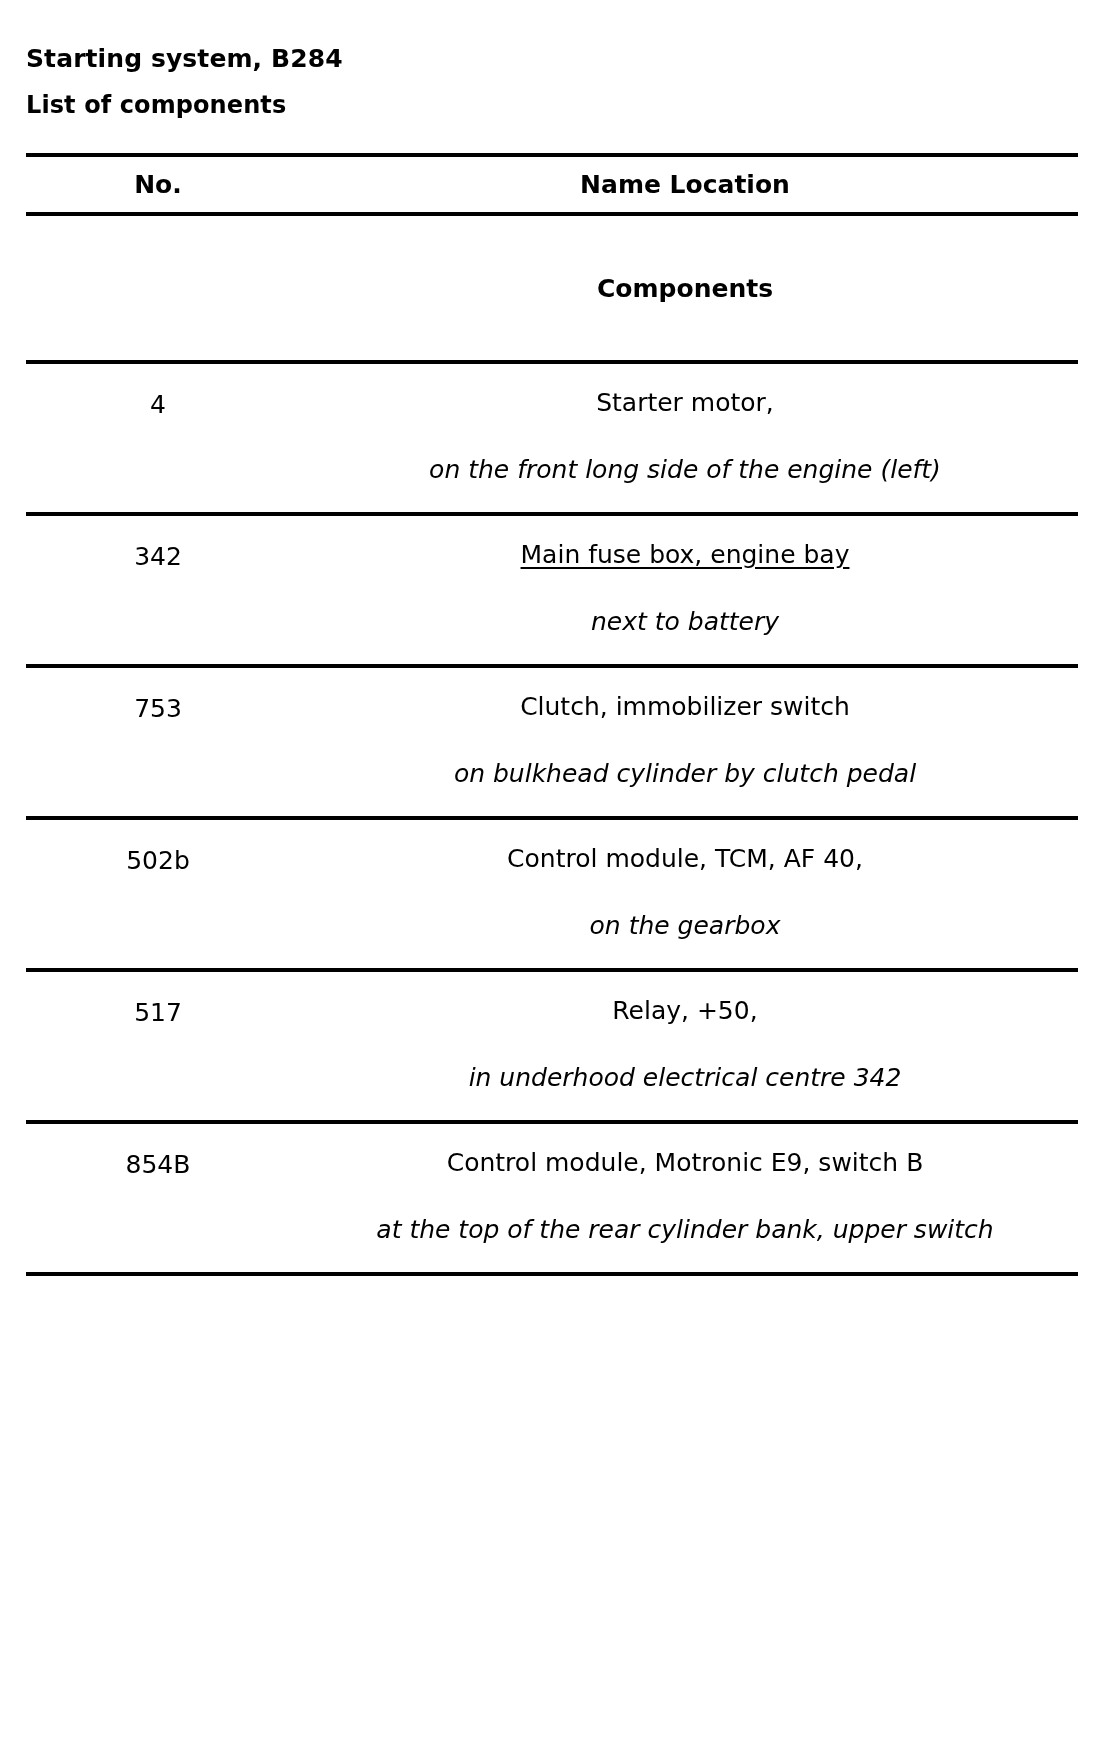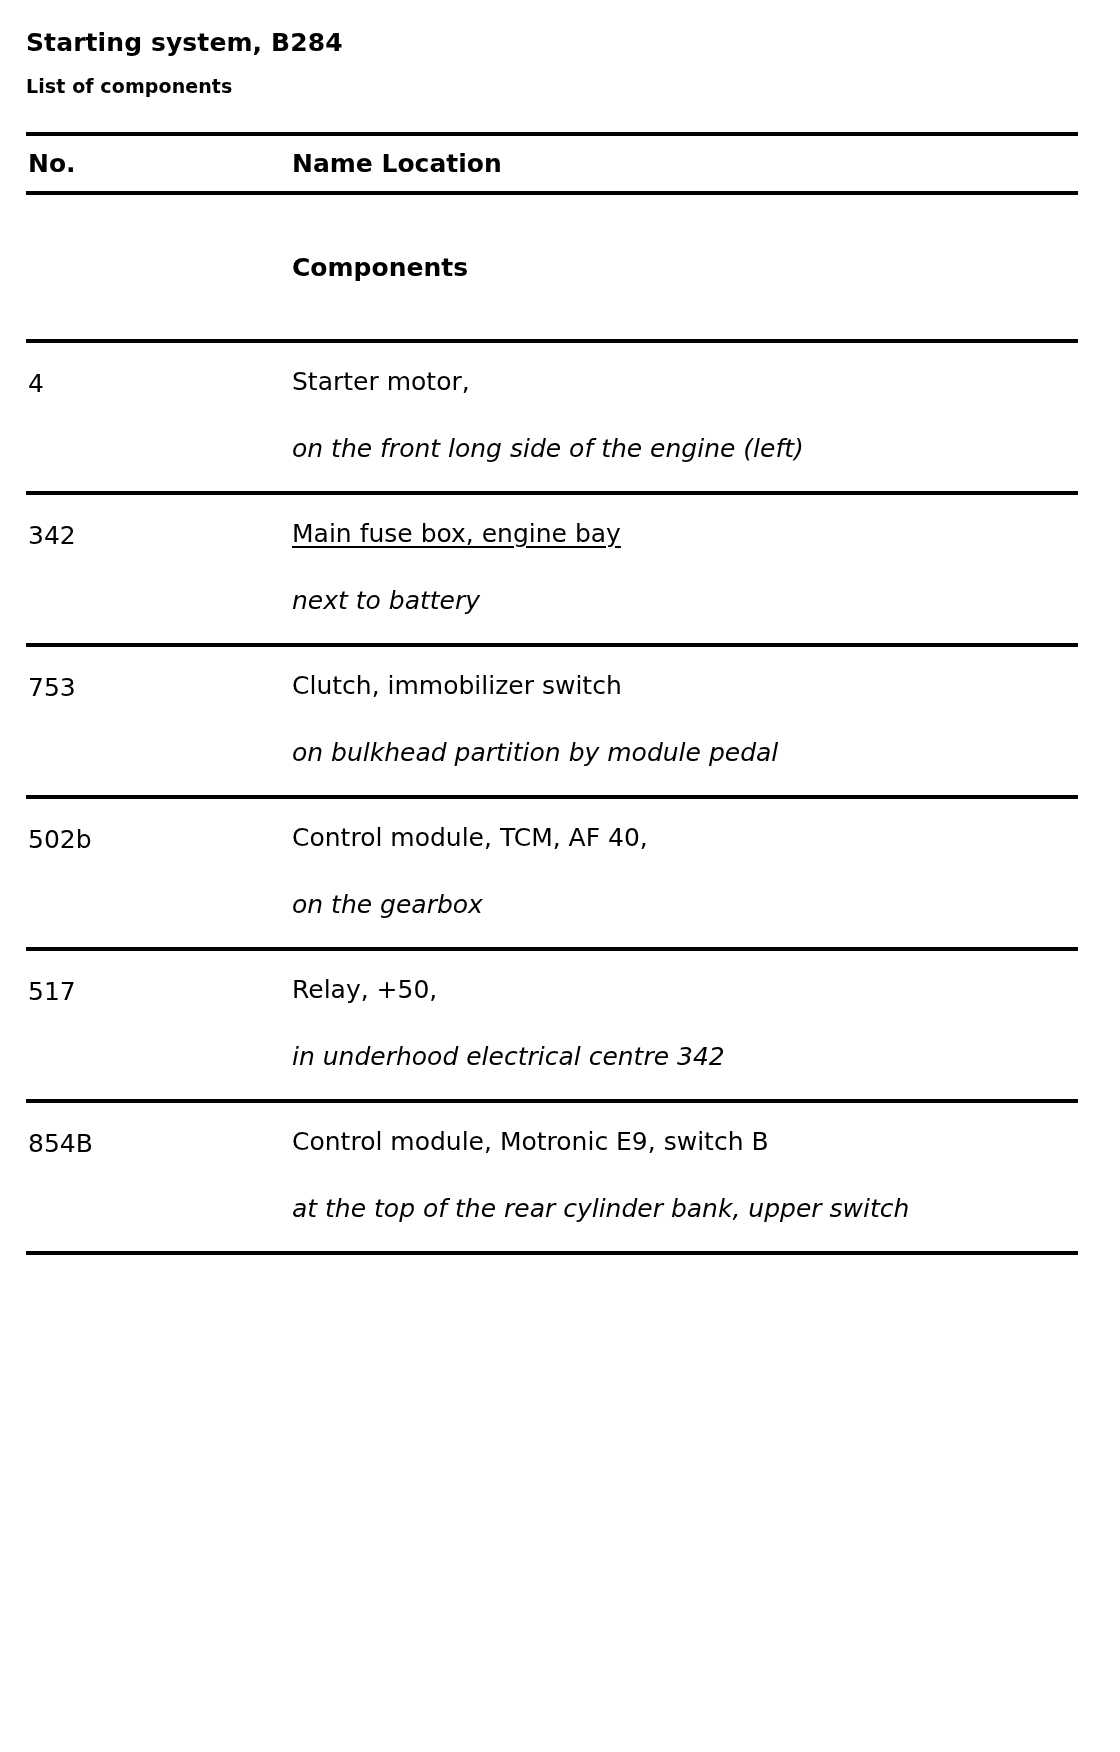--- a/index.html
+++ b/index.html
@@ -12,35 +12,35 @@
     height: 1752px;
     font-family: "DejaVu Sans", sans-serif;
     color: #000000;
     -webkit-font-smoothing: antialiased;
   }
   .page {
     position: relative;
     width: 1120px;
     height: 1752px;
     box-sizing: border-box;
-    padding: 22px 42px 0 26px;
+    padding: 38px 42px 0 26px;
   }
   .title-block {
     margin: 0 0 0 0;
   }
   .doc-title {
     font-size: 25px;
     font-weight: bold;
     line-height: 1.0;
     margin: 0 0 0 0;
     padding: 8px 0 0 0;
     letter-spacing: 0.1px;
   }
   .doc-subtitle {
-    font-size: 19px;
+    font-size: 24px;
     font-weight: bold;
     line-height: 1.0;
     margin: 0;
     padding: 22px 0 0 0;
     letter-spacing: 0.1px;
   }
 
   table.components-table {
     width: 1052px;
     border-collapse: collapse;
@@ -51,21 +51,21 @@
   table.components-table col.col-name { width: 790px; }
 
   .rule-top td {
     border-top: 4px solid #000;
   }
   .rule-bottom td {
     border-bottom: 4px solid #000;
   }
 
   th, td {
-    text-align: left;
+    text-align: center;
     vertical-align: top;
     padding: 0;
   }
 
   .hdr-row td {
     padding-top: 13px;
     padding-bottom: 13px;
     font-size: 25px;
     font-weight: bold;
   }
@@ -145,21 +145,21 @@
         <td class="cell-name">
           <span class="line-1 underlined">Main fuse box, engine bay</span>
           <span class="line-2">next to battery</span>
         </td>
       </tr>
 
       <tr class="data-row rule-bottom">
         <td class="cell-no">753</td>
         <td class="cell-name">
           <span class="line-1">Clutch, immobilizer switch</span>
-          <span class="line-2">on bulkhead partition by module pedal</span>
+          <span class="line-2">on bulkhead cylinder by clutch pedal</span>
         </td>
       </tr>
 
       <tr class="data-row rule-bottom">
         <td class="cell-no">502b</td>
         <td class="cell-name">
           <span class="line-1">Control module, TCM, AF 40,</span>
           <span class="line-2">on the gearbox</span>
         </td>
       </tr>

